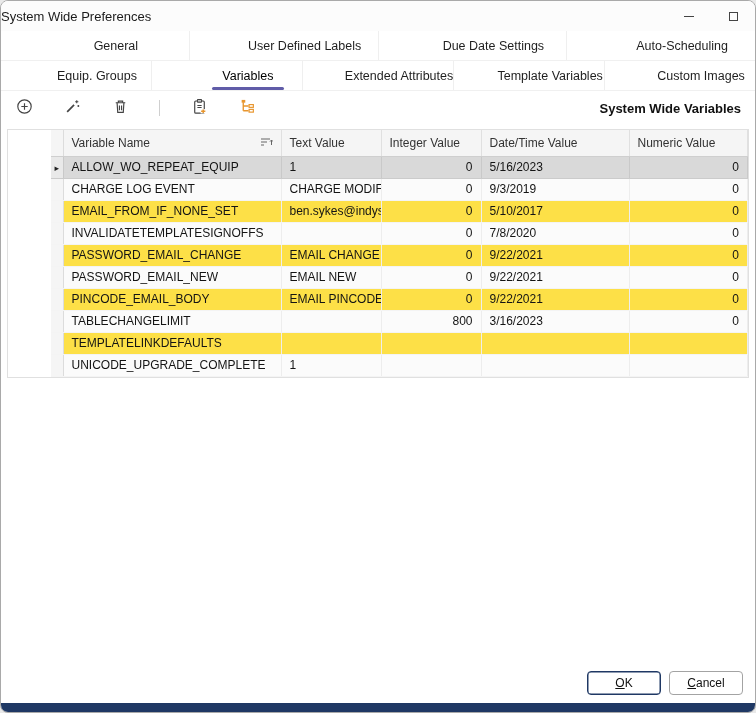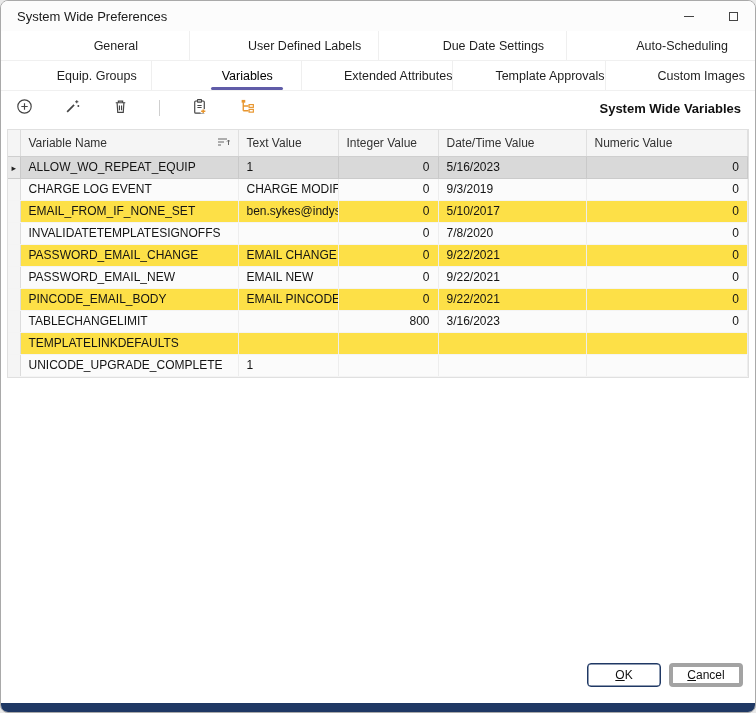--- a/index.html
+++ b/index.html
@@ -15,21 +15,20 @@
     background:#fff;
     border:1px solid #a9a9a9;
     border-radius:8px;
     overflow:hidden;
     display:flex; flex-direction:column;
   }
   
   .titlebar {
     height:30px; flex:0 0 30px;
     display:flex; align-items:center;
-    padding-left:16px;
     font-size:13px; color:#1b1b1b;
     background:#fcfcfc;
   }
   .win-controls { margin-left:auto; display:flex; height:100%; }
   .win-btn { width:44px; display:flex; align-items:center; justify-content:center; }
   .min-glyph { width:10px; height:0; border-top:1px solid #444; display:block; }
   .max-glyph { width:9px; height:9px; border:1px solid #444; display:block; }
   
   .tabrow { display:flex; height:30px; flex:0 0 30px; background:#fff; border-bottom:1px solid #f0f0f0; }
   .tab {
@@ -45,21 +44,21 @@
     content:""; position:absolute; left:50%; bottom:0;
     transform:translateX(-50%);
     width:72px; height:3px; background:var(--accent); border-radius:2px;
   }
   
   .toolbar { height:34px; flex:0 0 34px; display:flex; align-items:center; gap:30px; padding:0 14px; background:#fff; }
   .tool-btn { width:18px; height:18px; display:flex; align-items:center; justify-content:center; padding:0; border:none; background:none; }
   .sep { width:1px; height:16px; background:#cfcfcf; }
   .toolbar-title { margin-left:auto; font-size:13px; font-weight:bold; color:#111; }
   
-  .table-wrap { margin:4px 6px 0 6px; border:1px solid #e0e0e0; }
+  .table-wrap { margin:4px 6px 0 6px; border:1px solid #e0e0e0;padding-left:43px; }
   table { width:100%; border-collapse:collapse; table-layout:fixed; font-size:12px; }
   th {
     height:26px; background:#f5f5f5; font-weight:normal; color:#333;
     text-align:left; padding:0 8px;
     border-right:1px solid #e0e0e0; border-bottom:1px solid #cfcfcf;
     position:relative; white-space:nowrap; overflow:hidden;
   }
   th.rowhdr, td.rowhdr { width:12px; padding:0; background:#f5f5f5; border-right:1px solid #dcdcdc; text-align:center; }
   td {
     height:22px; padding:0 8px; color:#141414;
@@ -68,24 +67,24 @@
   }
   tr.datarow:nth-child(even) td { background:#fbfbfb; }
   tr.datarow:nth-child(even) td.rowhdr { background:#f5f5f5; }
   tr.sel td { background:#d9d9d9 !important; border-bottom-color:#cbcbcb; border-right-color:#c9c9c9; }
   tr.sel td.rowhdr { background:#e9e9e9 !important; }
   .num { text-align:right; }
   .arrow { font-size:9px; color:#222; line-height:1; }
   .sort-icon { position:absolute; right:8px; top:50%; transform:translateY(-50%); }
   
   .spacer { flex:1 1 auto; background:#fff; }
-  .footer { display:flex; justify-content:flex-end; gap:8px; padding:6px 12px 16px; background:#fff; }
+  .footer { display:flex; justify-content:flex-end; gap:8px; padding:6px 12px 8px; background:#fff; }
   .btn {
     min-width:74px; height:24px;
-    background:#fff; border:4px solid #a3a3a3; border-radius:4px;
+    background:#fff; border:1px solid #a3a3a3; border-radius:4px;
     font-size:12px; color:#111;
     display:flex; align-items:center; justify-content:center;
     font-family:inherit; padding:0 10px;
   }
   .btn.primary { border:1px solid var(--navy); box-shadow: inset 0 0 0 0.5px var(--navy); }
   .btn-label { display:block; }
   .btn-label::first-letter { text-decoration:underline; }
   .navy-strip { height:9px; flex:0 0 9px; background:var(--navy); }
 </style>
 </head>
@@ -109,21 +108,21 @@
     <div class="tab">General</div>
     <div class="tab">User Defined Labels</div>
     <div class="tab">Due Date Settings</div>
     <div class="tab">Auto-Scheduling</div>
   </div>
 
   <div class="tabrow">
     <div class="tab">Equip. Groups</div>
     <div class="tab active">Variables</div>
     <div class="tab">Extended Attributes</div>
-    <div class="tab">Template Approvals</div>
+    <div class="tab">Template Variables</div>
     <div class="tab">Custom Images</div>
   </div>
 
   <div class="toolbar">
     <button class="tool-btn" title="">
       <span>
         <svg width="17" height="17" viewBox="0 0 16 16">
             <circle cx="8" cy="8" r="6.3" fill="none" stroke="#444" stroke-width="1.1"></circle>
             <path d="M8 5v6M5 8h6" stroke="#444" stroke-width="1.1" fill="none"></path>
           </svg>

